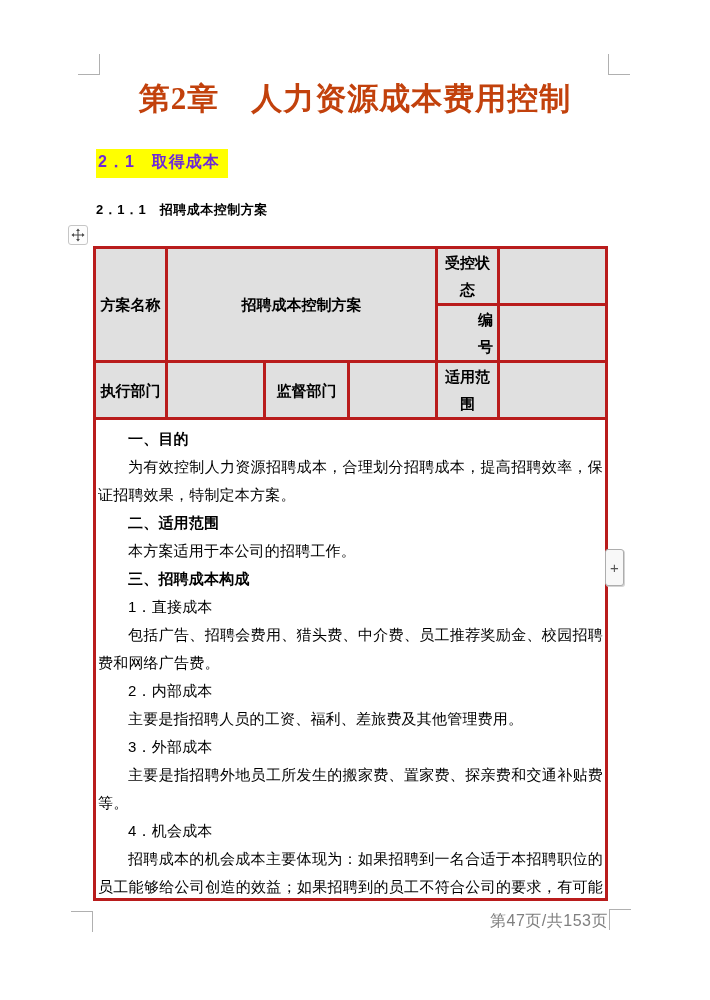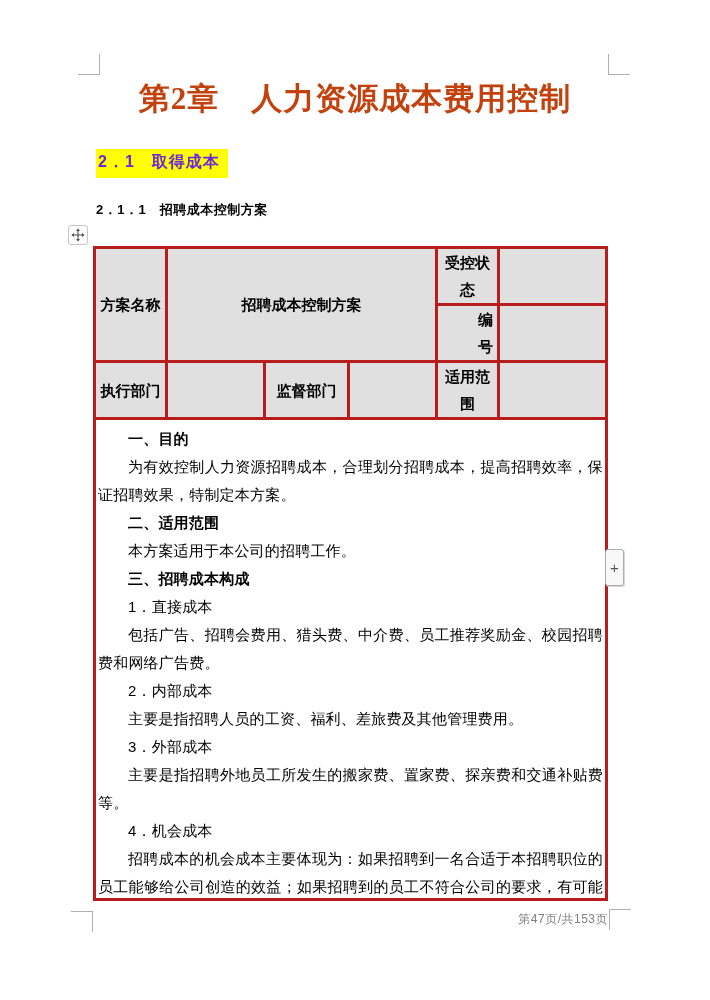--- a/index.html
+++ b/index.html
@@ -62,21 +62,21 @@
   .para-bold{font-weight:bold;}
   
   .plus-widget{
     position:absolute;left:605px;top:549px;width:19px;height:37px;box-sizing:border-box;
     background:#f8f8f8;border:1px solid #adadad;border-radius:3px;
     box-shadow:1px 1px 0 #d4d4d4;display:flex;align-items:center;justify-content:center;
     font-size:15px;color:#555;cursor:pointer;padding:0;
   }
   
   .page-footer{
-    position:absolute;right:102px;top:911px;font-size:12px;color:#7f7f7f;
+    position:absolute;right:102px;top:911px;font-size:16px;color:#7f7f7f;
     letter-spacing:0.5px;white-space:nowrap;
   }
 </style>
 </head>
 <body>
 
 <div class="page">
 
   <div class="cmark tl"></div>
   <div class="cmark tr"></div>

